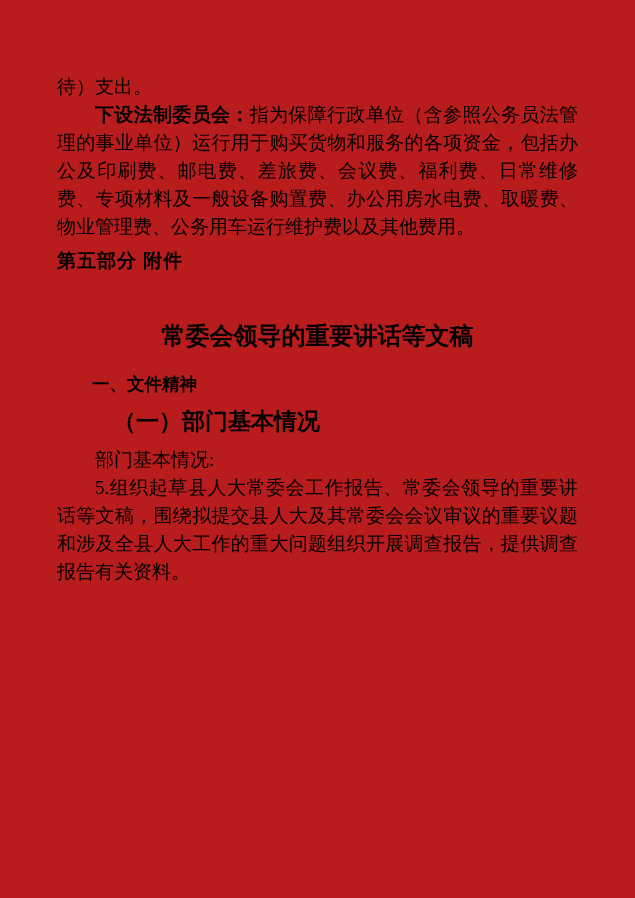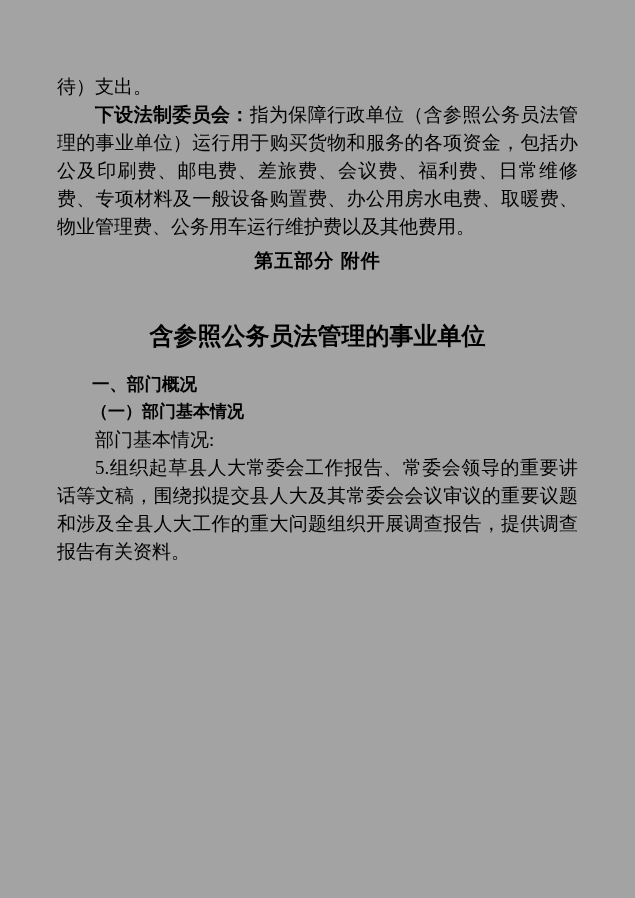--- a/index.html
+++ b/index.html
@@ -12,21 +12,21 @@
     height: 898px;
     color: #000000;
     font-family: "Liberation Serif", "DejaVu Serif", serif;
     overflow: hidden;
   }
   .page {
     box-sizing: border-box;
     width: 635px;
     height: 898px;
     padding: 73px 57px 0 57px;
-    background: #a3a3a3;
+    background: #b91c1c;
     overflow: hidden;
   }
   p.body {
     margin: 0;
     font-size: 19px;
     line-height: 28px;
     text-align: justify;
     word-break: break-all;
   }
   .indent {
@@ -34,63 +34,63 @@
   }
   .term {
     font-weight: bold;
     font-family: "Liberation Sans", "DejaVu Sans", sans-serif;
   }
   h2.part-heading {
     margin: 6px 0 0 0;
     font-size: 19px;
     line-height: 28px;
     font-weight: bold;
-    text-align: center;
+    text-align: left;
     font-family: "Liberation Sans", "DejaVu Sans", sans-serif;
     letter-spacing: 1px;
   }
   h1.report-title {
     margin: 43px 0 16px 0;
     font-size: 24px;
     line-height: 36px;
     font-weight: bold;
     text-align: center;
     font-family: "Liberation Serif", "DejaVu Serif", serif;
   }
   h3.section-heading {
     margin: 0;
     font-size: 17.5px;
     line-height: 28px;
     font-weight: bold;
     text-indent: 2em;
     font-family: "Liberation Sans", "DejaVu Sans", sans-serif;
   }
   h4.subsection-heading {
-    margin: 0;
-    font-size: 17px;
+    margin: 10px;
+    font-size: 23px;
     line-height: 28px;
     font-weight: bold;
     text-indent: 2em;
     font-family: "Liberation Serif", "DejaVu Serif", serif;
   }
 </style>
 </head>
 <body>
 
 <div class="page">
 
   <p class="body">待）支出。</p>
 
   <p class="body indent"><span class="term">下设法制委员会：</span><span>指为保障行政单位（含参照公务员法管理的事业单位）运行用于购买货物和服务的各项资金，包括办公及印刷费、邮电费、差旅费、会议费、福利费、日常维修费、专项材料及一般设备购置费、办公用房水电费、取暖费、物业管理费、公务用车运行维护费以及其他费用。</span></p>
 
   <h2 class="part-heading">第五部分 附件</h2>
 
-  <h1 class="report-title">含参照公务员法管理的事业单位</h1>
+  <h1 class="report-title">常委会领导的重要讲话等文稿</h1>
 
-  <h3 class="section-heading">一、部门概况</h3>
+  <h3 class="section-heading">一、文件精神</h3>
 
   <h4 class="subsection-heading">（一）部门基本情况</h4>
 
 
   <p class="body indent">部门基本情况:</p>
 
   <p class="body indent">5.组织起草县人大常委会工作报告、常委会领导的重要讲话等文稿，围绕拟提交县人大及其常委会会议审议的重要议题和涉及全县人大工作的重大问题组织开展调查报告，提供调查报告有关资料。</p>
 
 </div>
 

